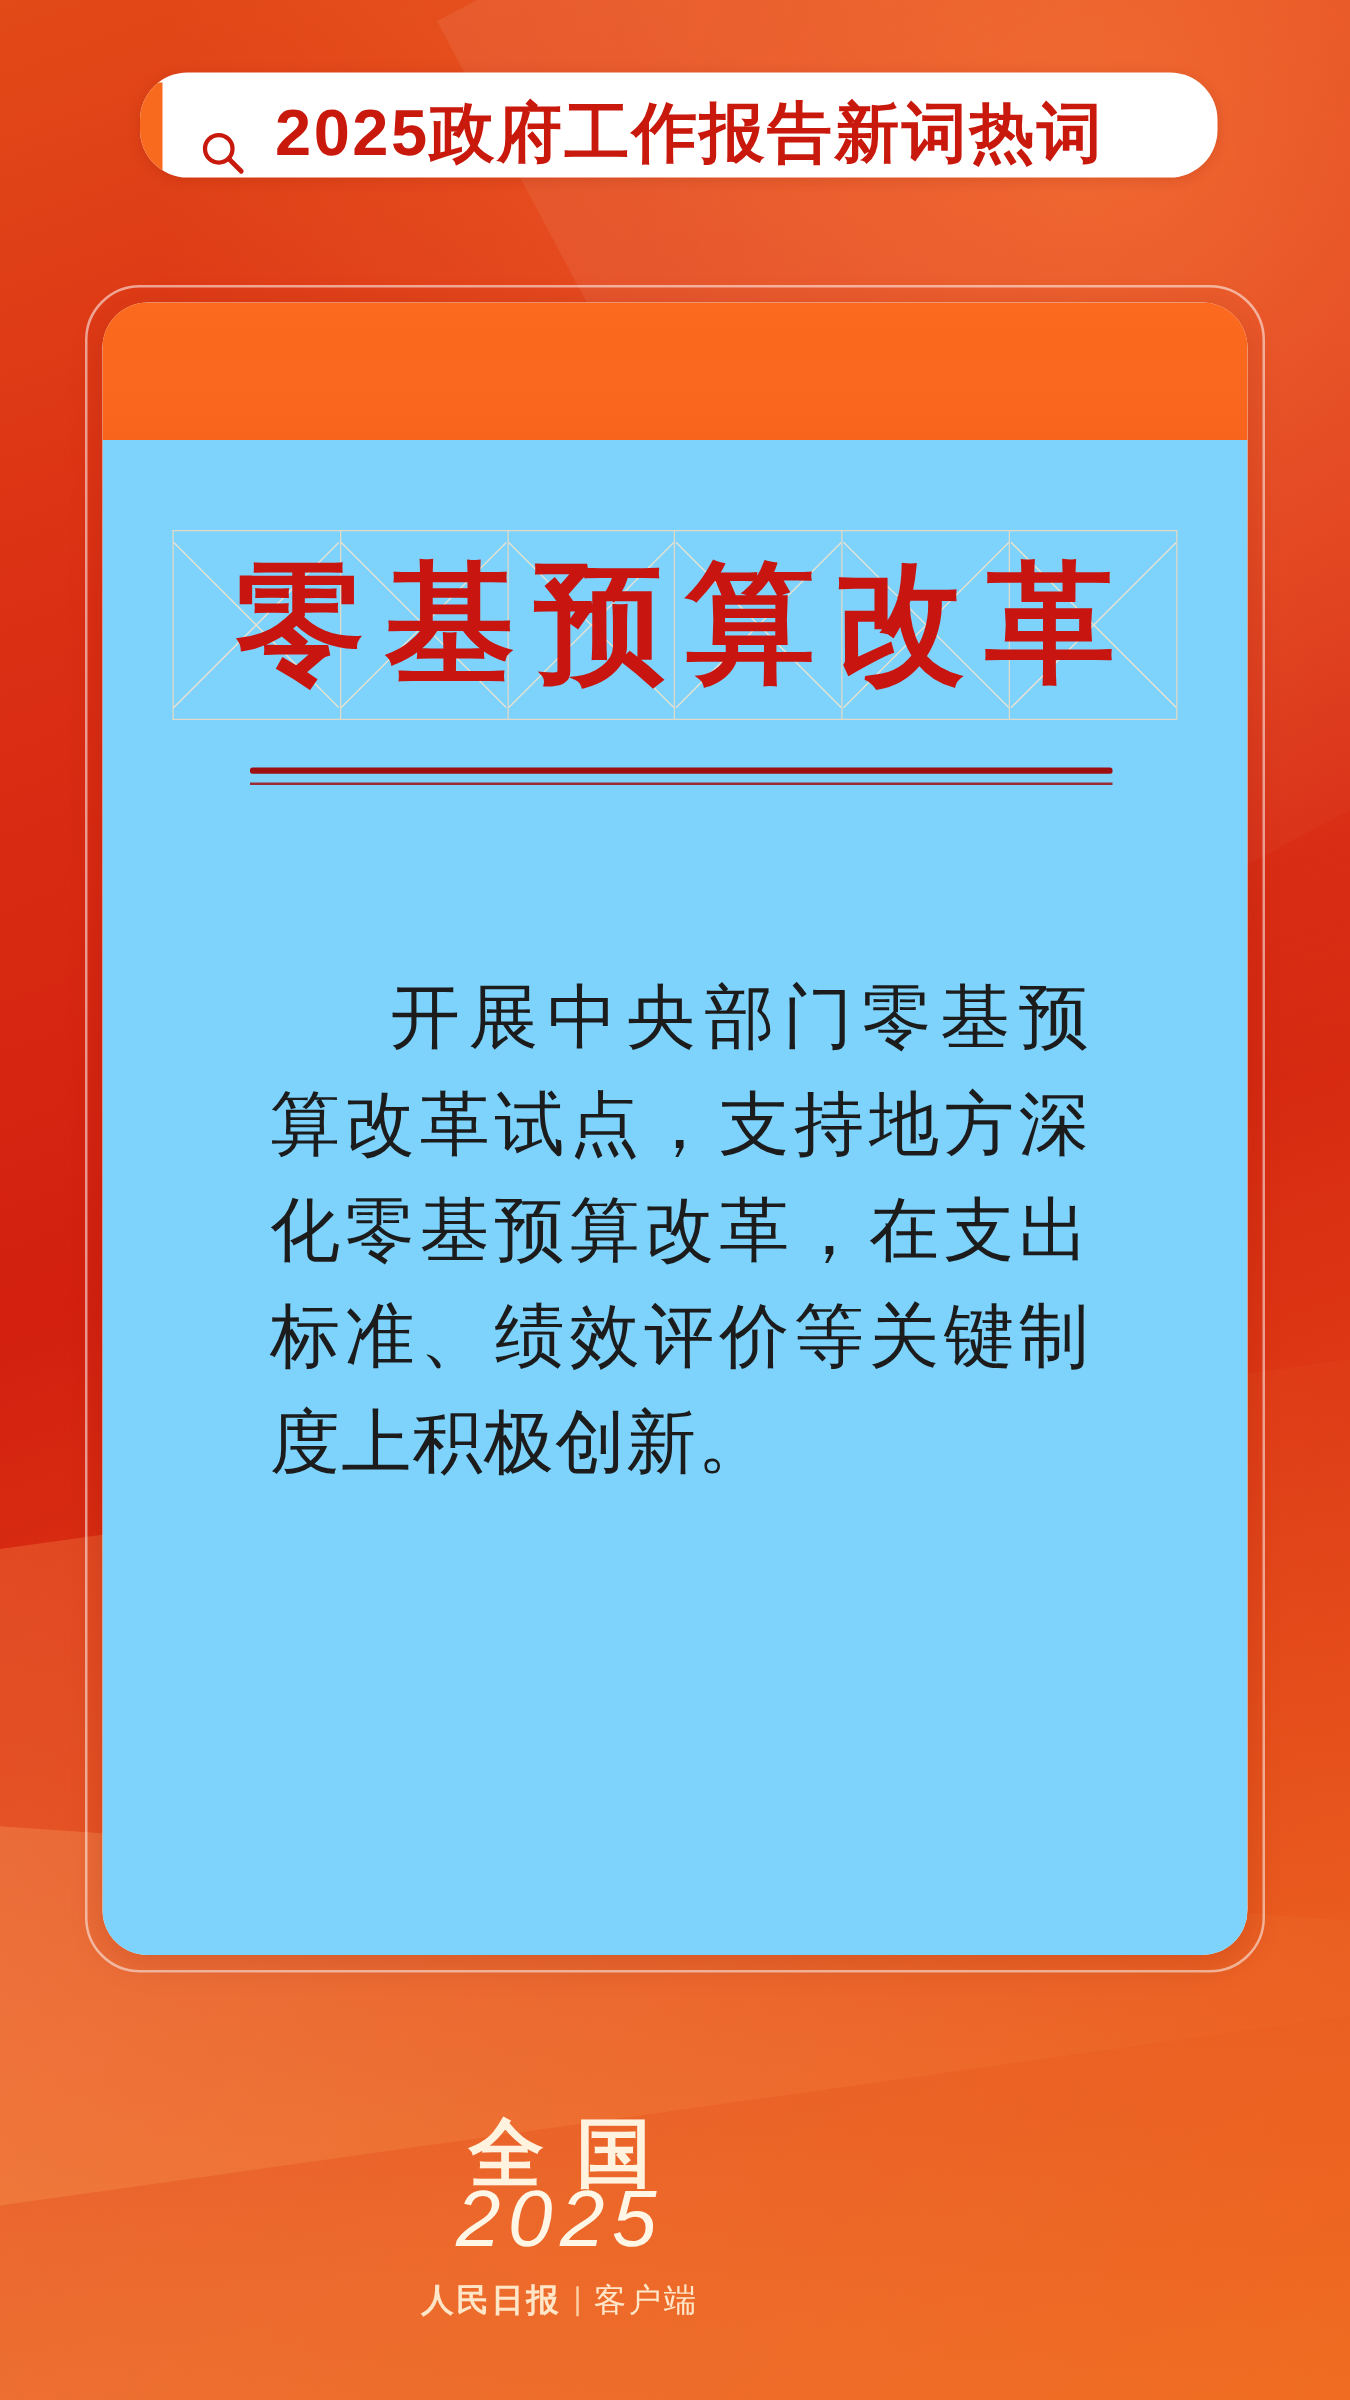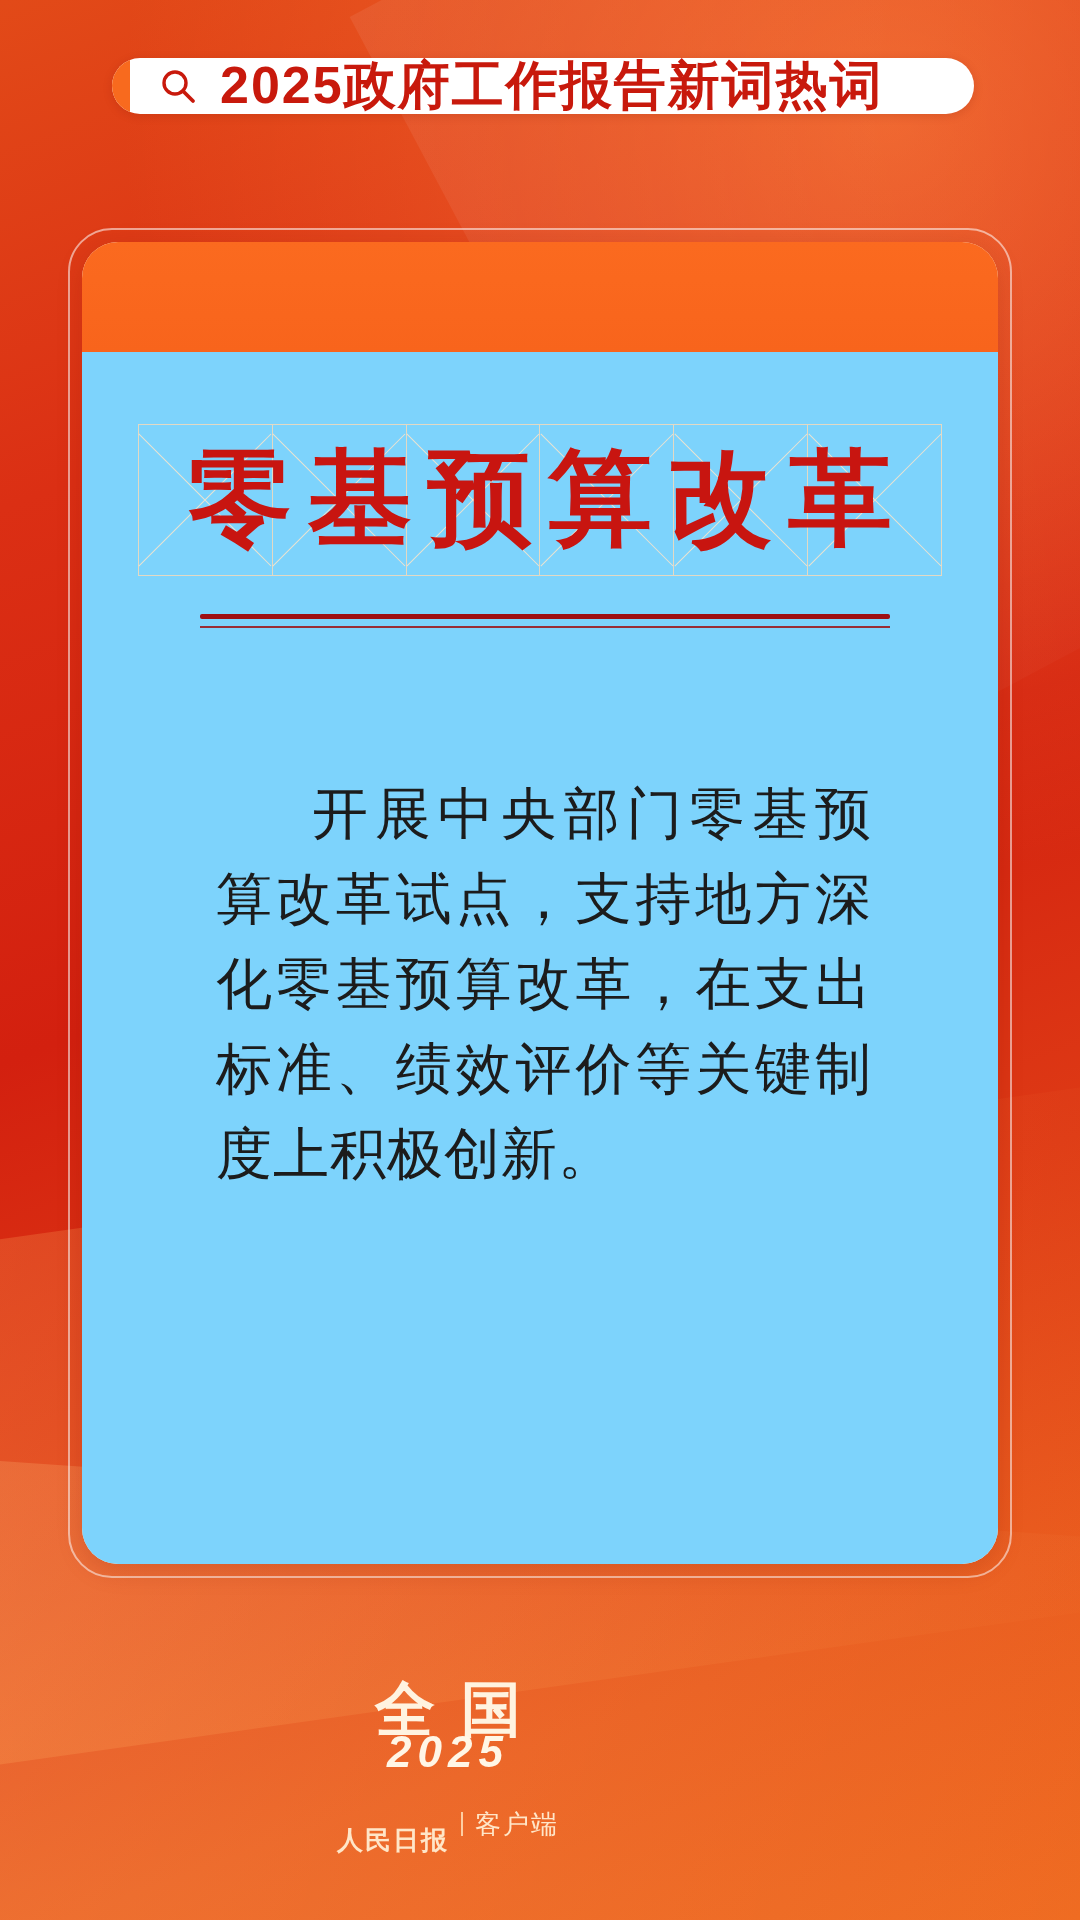--- a/index.html
+++ b/index.html
@@ -38,26 +38,26 @@
   .bg-streak.s3 { top: 1500px; left: -100px; width: 1300px; height: 520px;
     background: linear-gradient(95deg, rgba(255,190,120,0.25), rgba(255,120,40,0.0));
     transform: rotate(4deg); }
 
   
   .header {
     position: absolute;
     top: 58px;
     left: 112px;
     width: 862px;
-    height: 56px;
+    height: 84px;
     background: #ffffff;
     border-radius: 38px;
     box-shadow: 0 2px 10px rgba(120,20,0,0.18);
     display: flex;
-    align-items: center;
+    align-items: flex-end;
     overflow: hidden;
   }
   .header-accent {
     width: 18px;
     height: 76px;
     background: #f86a1e;
     flex: 0 0 auto;
   }
   .header-icon {
     flex: 0 0 auto;
@@ -219,22 +219,22 @@
     font-size: 118px;
     letter-spacing: 26px;
     text-indent: 26px;
     color: #fffaf0;
     line-height: 1.05;
   }
   .footer-year {
     margin-top: -10px;
     font-family: "Liberation Sans", sans-serif;
     font-style: italic;
-    font-weight: bold;
-    font-size: 44px;
+    font-weight: normal;
+    font-size: 64px;
     letter-spacing: 6px;
     color: #fff6e6;
     line-height: 1;
   }
   .footer-brand {
     margin-top: 16px;
     display: inline-flex;
     align-items: center;
     gap: 12px;
     font-size: 26px;
@@ -245,21 +245,20 @@
     display: inline-block;
     width: 2px;
     height: 24px;
     background: #ffd9b0;
     opacity: 0.9;
   }
   .brand-a {
     font-family: "Liberation Serif", serif;
     font-weight: bold;
     font-size: 26px;
-    margin-top: 33px;
   }
 </style>
 </head>
 <body>
 
 <div class="poster">
 
   <div class="bg-streak s1"></div>
   <div class="bg-streak s2"></div>
   <div class="bg-streak s3"></div>

